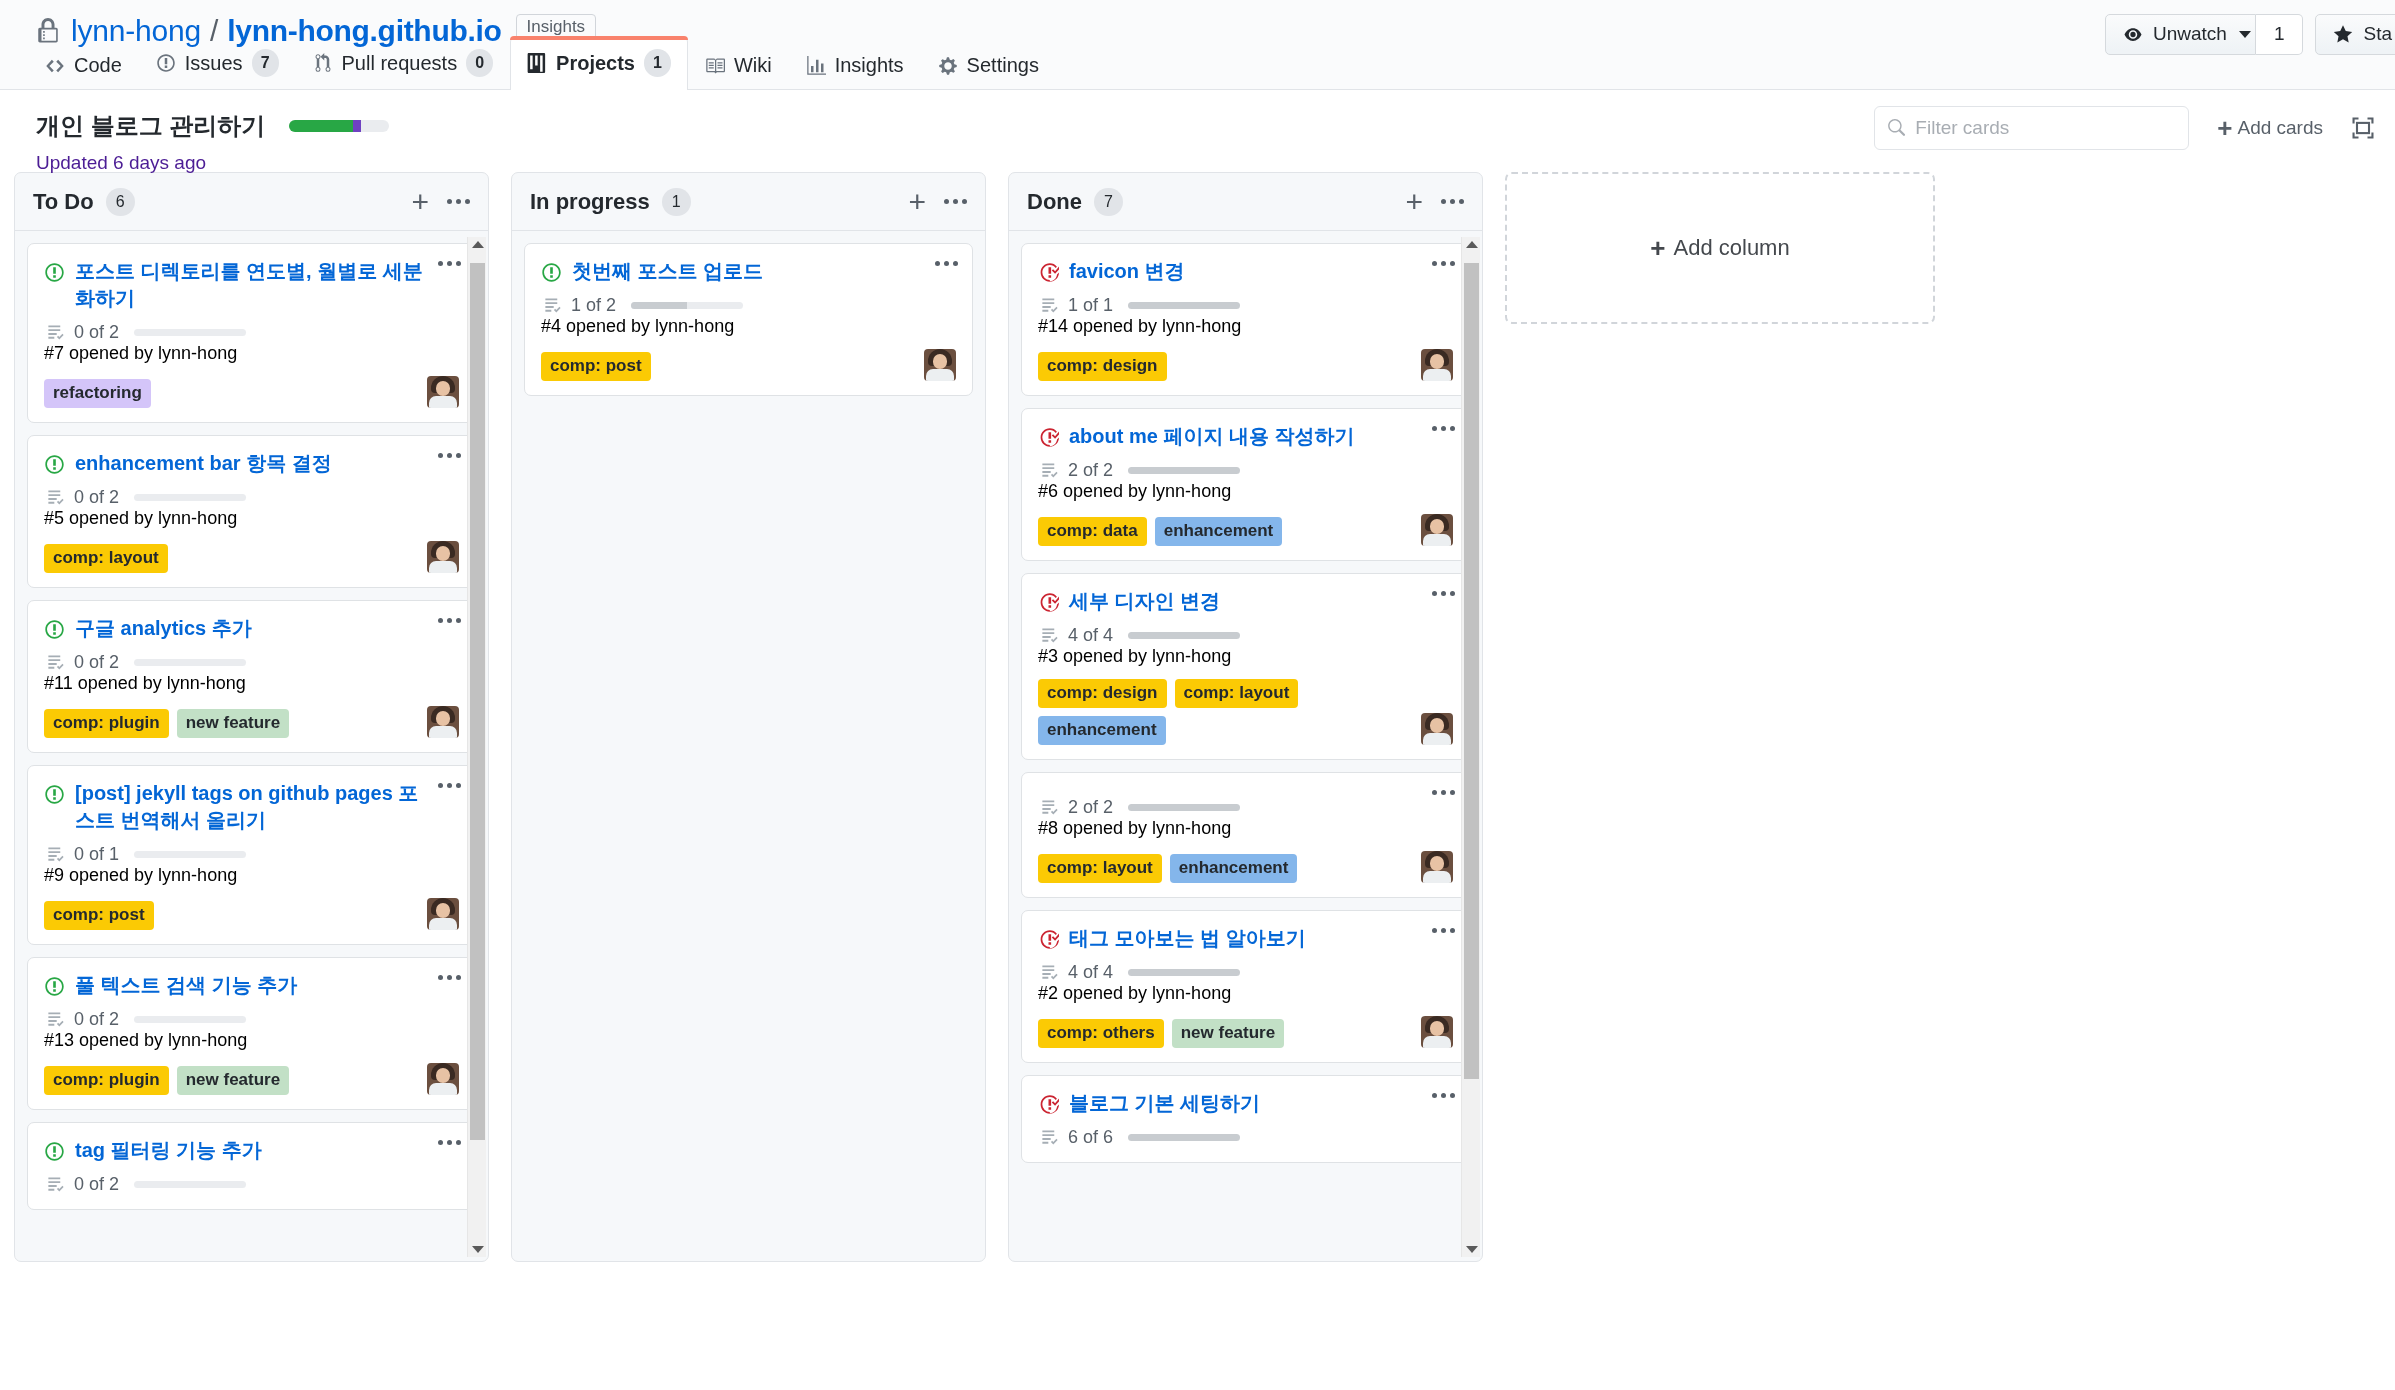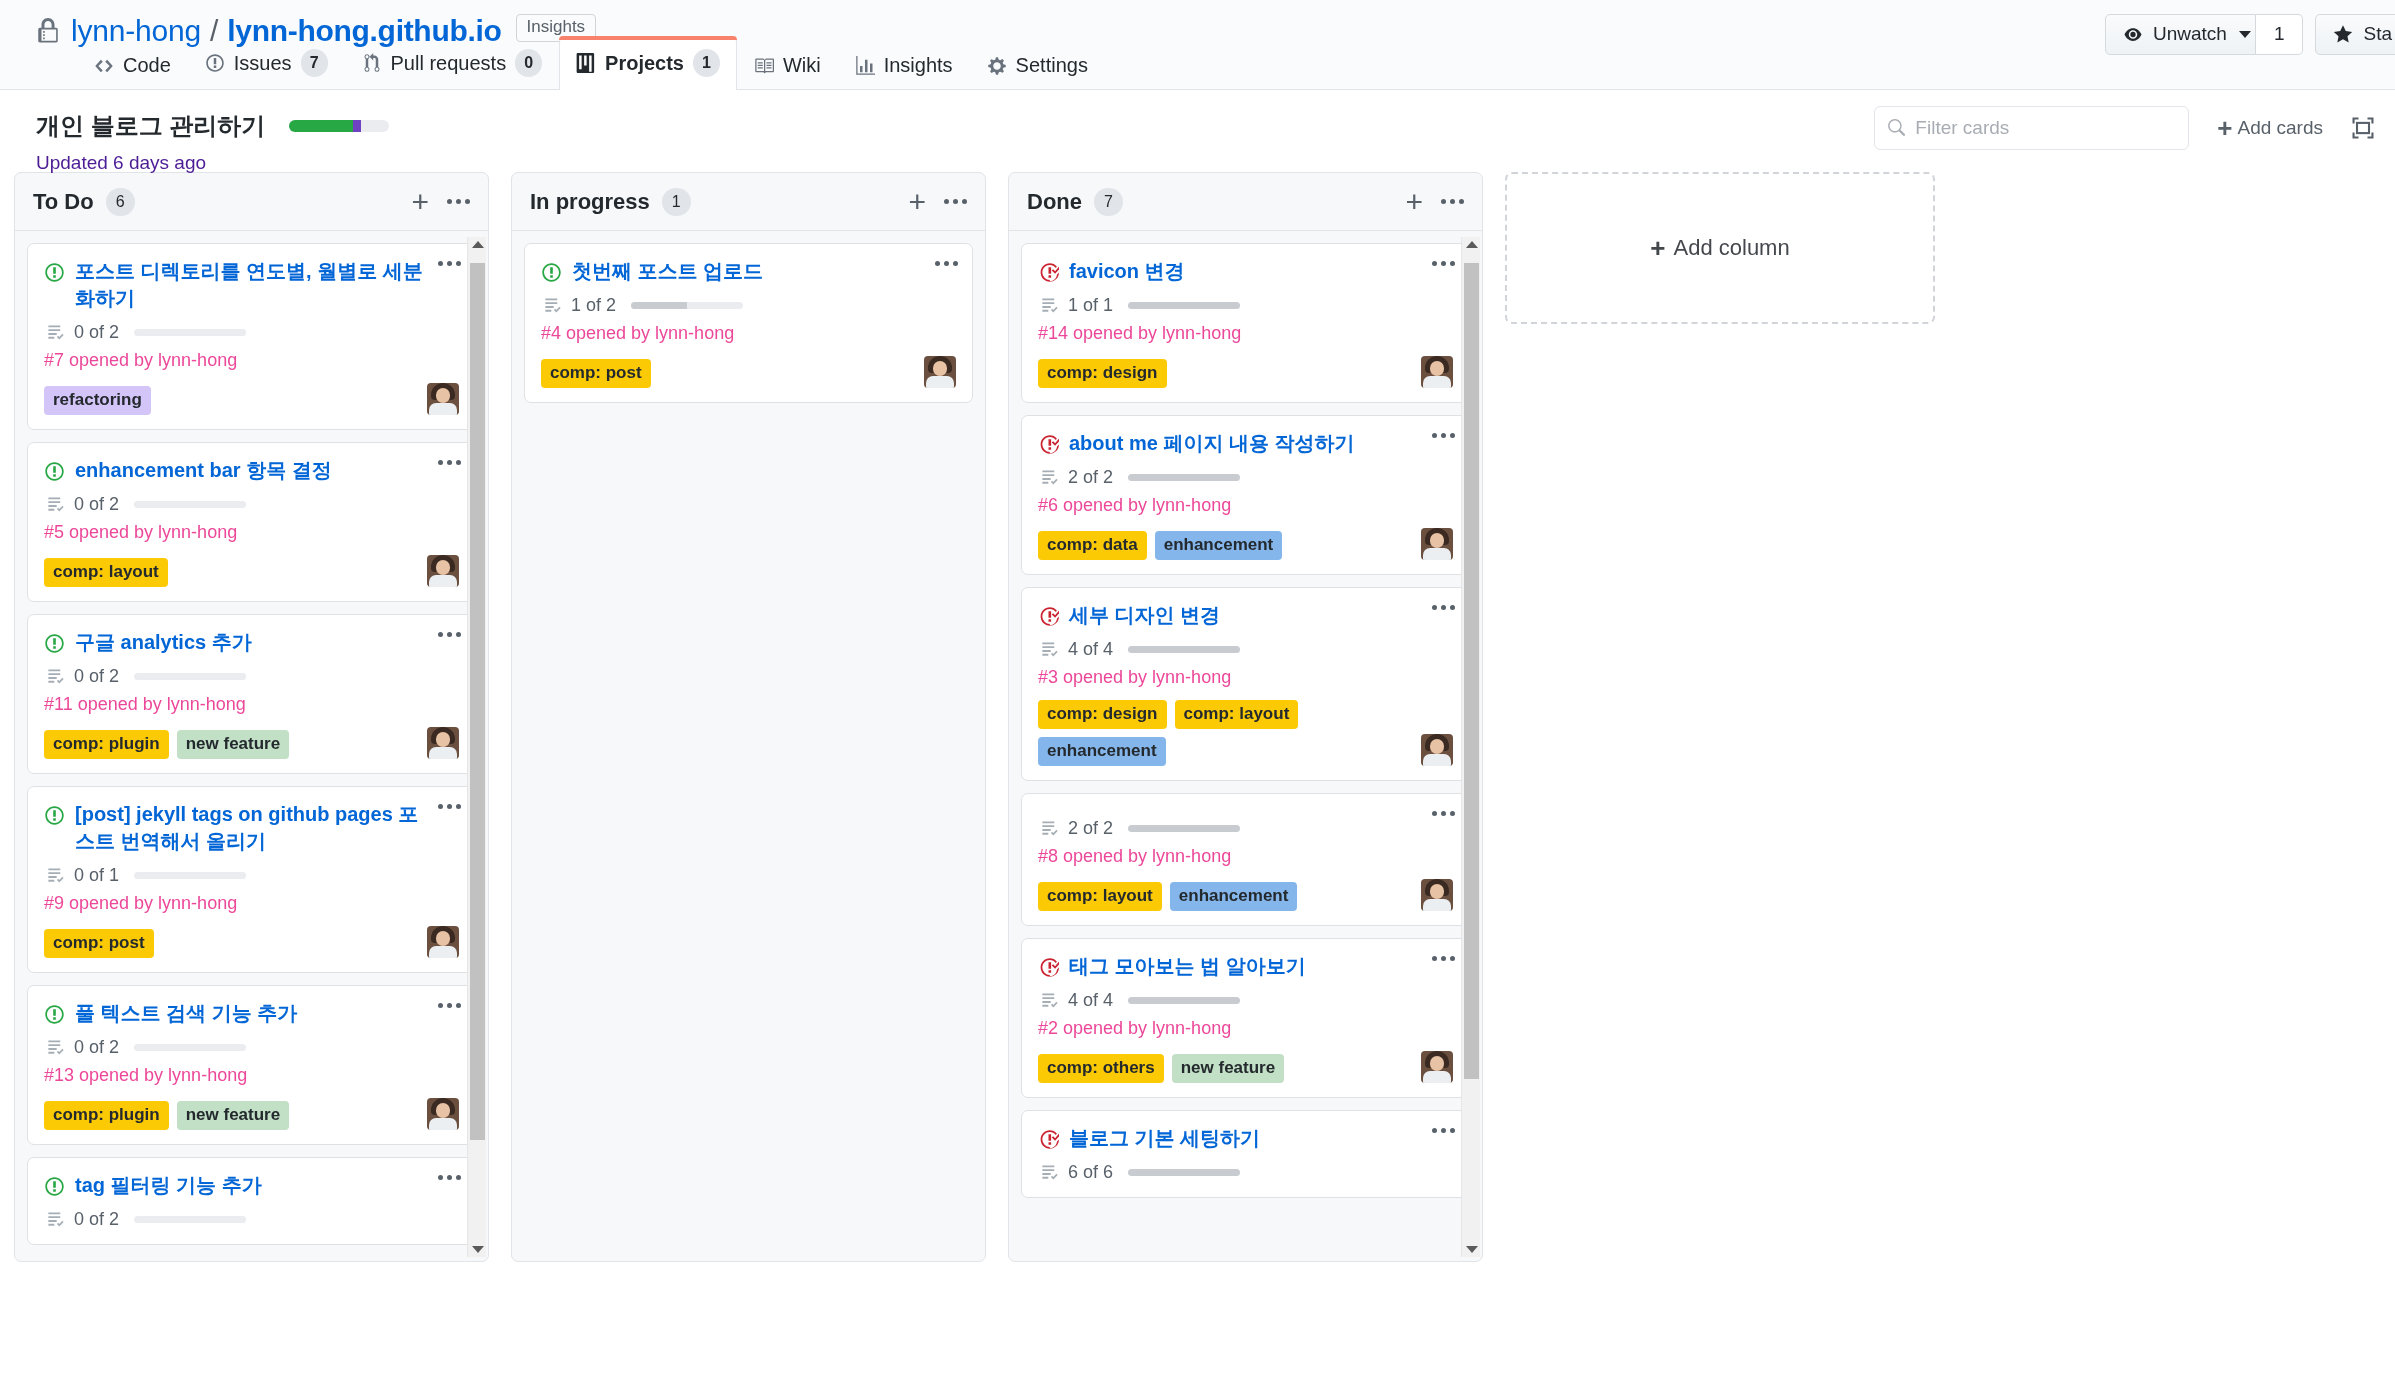--- a/index.html
+++ b/index.html
@@ -82,23 +82,23 @@
     width: 0; height: 0;
     border-left: 6px solid transparent;
     border-right: 6px solid transparent;
     border-top: 7px solid #24292e;
     margin-left: 3px;
   }
 
   
   .repo-nav {
     display: flex; align-items: flex-end;
-    padding: 0 36px;
+    padding: 0 28px;
     height: 58px;
-    position: absolute; bottom: -1px; left: 0; margin-left: 41px;
+    position: absolute; bottom: -1px; left: 0;
   }
   .nav-item {
     display: flex; align-items: center; gap: 9px;
     font-size: 20px; color: #24292e;
     padding: 12px 16px 13px;
     border: 1px solid transparent;
     border-bottom: none;
     border-radius: 6px 6px 0 0;
     position: relative;
     white-space: nowrap;
@@ -241,21 +241,21 @@
     display: flex; align-items: center; gap: 9px;
     margin-top: 10px; margin-left: 2px;
   }
   .task-icon { width: 19px; height: 19px; flex: none; display:block; }
   .task-text { font-size: 18px; color: #586069; }
   .task-track {
     width: 112px; height: 7px; background: #eaecef;
     border-radius: 4px; overflow: hidden; margin-left: 6px;
   }
   .task-fill { height: 100%; background: #c8ccd0; }
-  .card-meta { font-size: 18px; color: #ec4899; margin-top: 7px; }
+  .card-meta { font-size: 18px; color: #000000; margin-top: 0; }
   .card-bottom {
     display: flex; align-items: flex-end; margin-top: 12px; gap: 8px;
   }
   .labels { display: flex; flex-wrap: wrap; gap: 8px; flex: 1; }
   .label {
     font-size: 17px; font-weight: 600;
     border-radius: 4px; padding: 3px 9px 4px;
     line-height: 1.3; white-space: nowrap;
   }
   .avatar {

